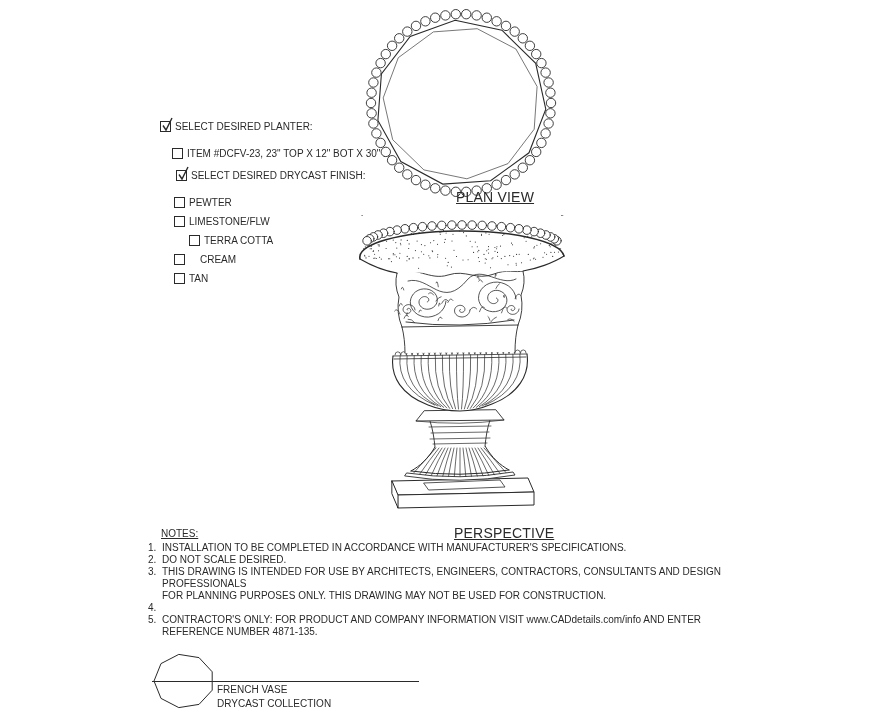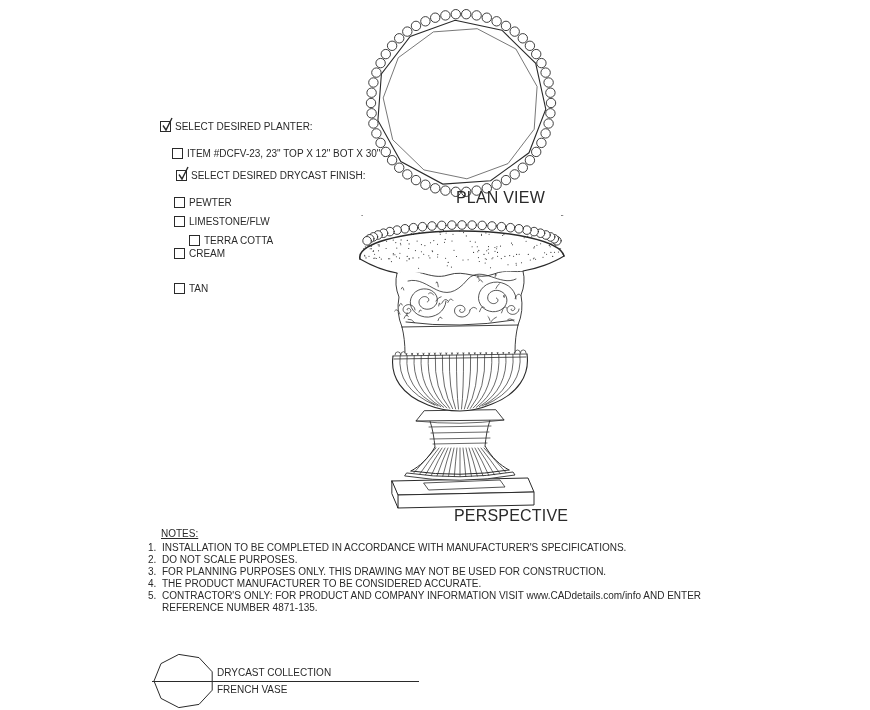--- a/index.html
+++ b/index.html
@@ -12,22 +12,22 @@
   .abs{ position:absolute; }
   .cad-text{ font-size:10px; letter-spacing:0px; white-space:nowrap; color:var(--ink); }
   .check-row{ position:absolute; display:flex; align-items:flex-start; }
   .cbox{
     position:relative; width:11px; height:11px; border:1.2px solid var(--ink);
     background:#fff; margin-right:4px; flex:0 0 auto;
   }
   .checkmark{ position:absolute; left:0px; top:-6px; width:13px; height:16px; }
   .checkmark svg{ display:block; }
   .view-label{
-    position:absolute; font-size:16px; letter-spacing:0.2px; white-space:nowrap;
-    color:var(--ink);
+    position:absolute; font-size:14px; letter-spacing:0.2px; white-space:nowrap;
+    text-decoration:underline; color:var(--ink);
   }
   .notes{ position:absolute; left:148px; top:528px; width:600px; }
   .notes-title{ font-size:10px; text-decoration:underline; margin-bottom:3px;padding-left:13px; }
   .note-item{ display:flex; font-size:10px; line-height:12px; }
   .note-num{ width:14px; flex:0 0 auto; }
   .divider{ position:absolute; left:152px; top:681px; width:267px; height:1px; background:var(--ink); }
   .tb-text{ position:absolute; font-size:10px; white-space:nowrap; color:var(--ink); }
   svg{ display:block; }
 </style>
 </head>
@@ -69,25 +69,25 @@
     <span class="cad-text">PEWTER</span>
   </div>
   <div class="check-row" style="left:174px; top:216px;">
     <span class="cbox"></span>
     <span class="cad-text">LIMESTONE/FLW</span>
   </div>
   <div class="check-row" style="left:174px; top:235px;padding-left:15px;">
     <span class="cbox"></span>
     <span class="cad-text">TERRA COTTA</span>
   </div>
-  <div class="check-row" style="left:174px; top:248px;">
+  <div class="check-row" style="left:174px; top:254px;gap:11px;">
     <span class="cbox"></span>
     <span class="cad-text">CREAM</span>
   </div>
-  <div class="check-row" style="left:174px; top:273px;margin-top:10px;">
+  <div class="check-row" style="left:174px; top:273px;">
     <span class="cbox"></span>
     <span class="cad-text">TAN</span>
   </div>
 
   <svg id="plan-svg" class="abs" style="left:354px; top:4px;" width="214" height="194" viewBox="0 0 214 194">
     <polygon id="plan-poly-outer" fill="none" stroke="#2a2a2a" stroke-width="1.1" points="101.1,16.2 147.9,26.2 181.7,59.3 191.8,105.1 175.0,148.8 136.6,176.8 88.8,180.1 46.8,157.6 23.9,116.5 27.4,69.9 56.2,32.5"></polygon>
     <polygon id="plan-poly-inner" fill="none" stroke="#555" stroke-width="0.8" points="123.2,24.7 161.9,45.0 183.1,82.5 180.2,125.2 154.0,159.6 112.9,174.8 69.9,165.9 38.7,135.7 29.2,93.9 44.3,53.7 79.4,27.9"></polygon>
     <g id="plan-beads" fill="#fff" stroke="#2a2a2a" stroke-width="0.9">
         <circle cx="197.0" cy="99.0" r="4.7"></circle>
         <circle cx="196.4" cy="109.3" r="4.7"></circle>
@@ -468,53 +468,53 @@
         <circle cx="55.0" cy="13.8" r="4.3"></circle>
         <circle cx="47.1" cy="15.1" r="4.3"></circle>
         <circle cx="39.9" cy="16.6" r="4.3"></circle>
         <circle cx="33.5" cy="18.2" r="4.3"></circle>
         <circle cx="28.0" cy="20.0" r="4.3"></circle>
         <circle cx="23.4" cy="21.9" r="4.3"></circle>
         <circle cx="19.7" cy="23.8" r="4.3"></circle>
         <circle cx="17.1" cy="25.8" r="4.3"></circle>
       </g>
   </svg>
-  <div class="view-label" style="left:454px; top:507px;">PERSPECTIVE</div>
+  <div class="view-label" style="left:454px; top:525px;">PERSPECTIVE</div>
 
   <div class="notes">
     <div class="notes-title">NOTES:</div>
     <div class="note-item">
       <span class="note-num">1.</span>
       <span><span>INSTALLATION TO BE COMPLETED IN ACCORDANCE WITH MANUFACTURER'S SPECIFICATIONS.</span></span>
     </div>
     <div class="note-item">
       <span class="note-num">2.</span>
-      <span><span>DO NOT SCALE PURPOSES.</span></span>
+      <span><span>DO NOT SCALE DESIRED.</span></span>
     </div>
     <div class="note-item">
       <span class="note-num">3.</span>
       <span>
+        <div>THIS DRAWING IS INTENDED FOR USE BY ARCHITECTS, ENGINEERS, CONTRACTORS, CONSULTANTS AND DESIGN PROFESSIONALS</div>
         <div>FOR PLANNING PURPOSES ONLY.  THIS DRAWING MAY NOT BE USED FOR CONSTRUCTION.</div>
       </span>
     </div>
     <div class="note-item">
       <span class="note-num">4.</span>
       <span>
-        <div>THE PRODUCT MANUFACTURER TO BE CONSIDERED ACCURATE.</div>
       </span>
     </div>
     <div class="note-item">
       <span class="note-num">5.</span>
       <span>
         <div>CONTRACTOR'S ONLY: FOR PRODUCT AND COMPANY INFORMATION VISIT www.CADdetails.com/info AND ENTER</div>
         <div>REFERENCE NUMBER 4871-135.</div>
       </span>
     </div>
   </div>
 
   <div class="divider"></div>
   <svg id="logo-svg" class="abs" style="left:149px; top:652px;" width="72" height="58" viewBox="0 0 72 58">
     <polygon id="logo-poly" fill="none" stroke="#2a2a2a" stroke-width="1" points="5.0,29.0 12.0,11.6 29.8,2.4 50.0,5.6 63.2,19.8 63.2,38.2 50.0,52.4 29.8,55.6 12.0,46.4"></polygon>
   </svg>
-  <div class="tb-text" style="left:217px; top:667px;">DRYCAST COLLECTION</div>
+  <div class="tb-text" style="left:217px; top:698px;">DRYCAST COLLECTION</div>
   <div class="tb-text" style="left:217px; top:684px;">FRENCH VASE</div>
 
 </div>
 
 </body></html>

